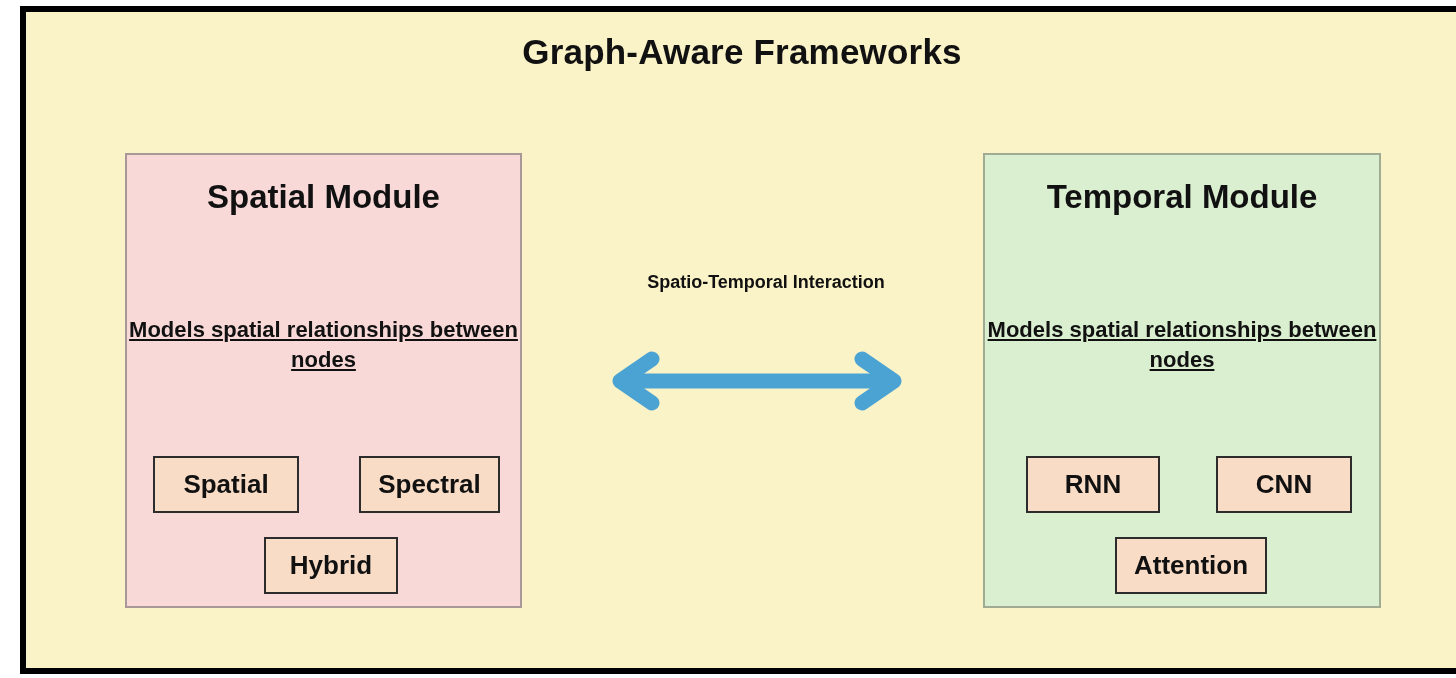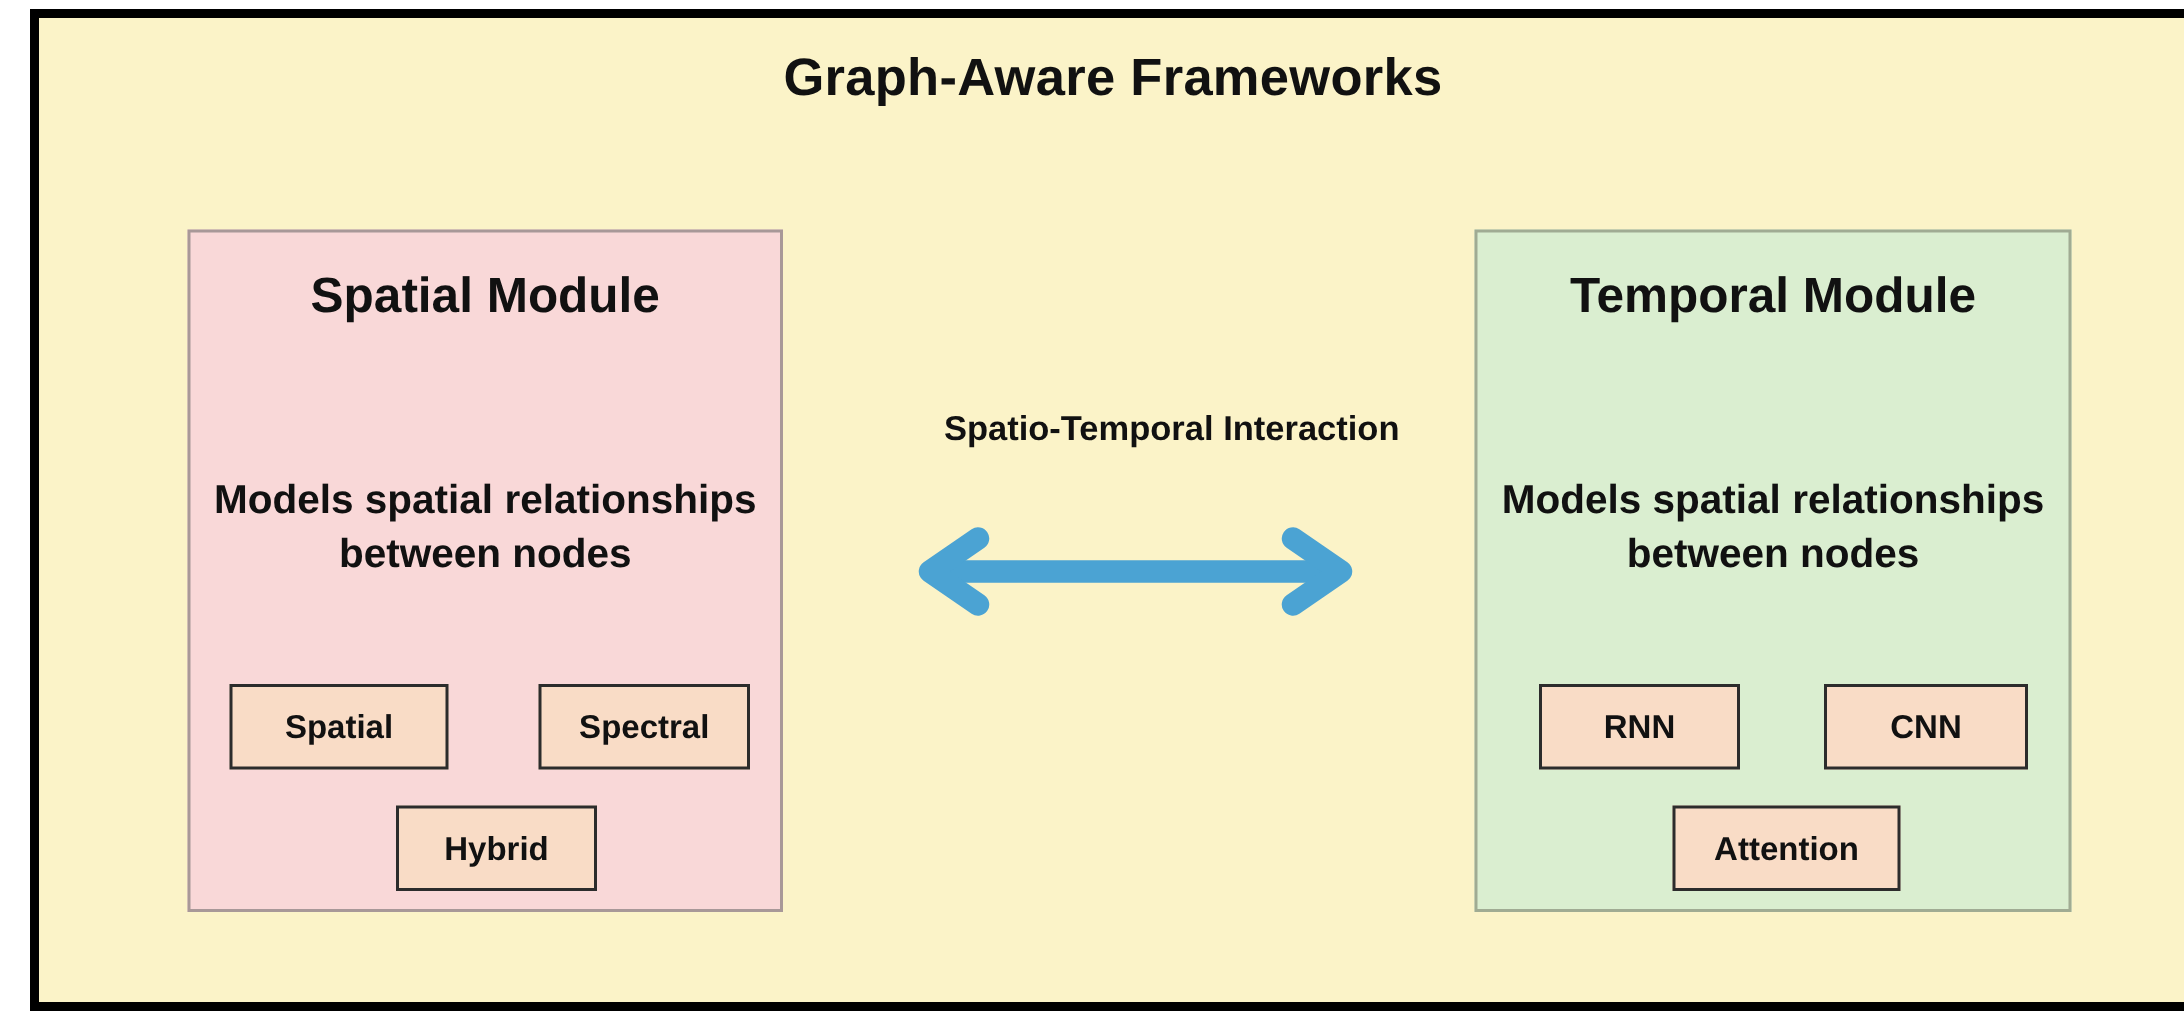--- a/index.html
+++ b/index.html
@@ -79,58 +79,59 @@
     font-weight: 700;
     color: #111111;
   }
 
   .module-desc {
     position: absolute;
     left: 0;
     top: 160px;
     width: 100%;
     text-align: center;
-    font-size: 27px;
+    font-size: 22px;
     font-weight: 700;
     line-height: 1.35;
     color: #111111;
     padding: 0 2px;
     box-sizing: border-box;
+    text-decoration: underline;
   }
 
   
   .chip {
     position: absolute;
     box-sizing: border-box;
     background: #f9dcc6;
     border: 2px solid #2c2c2c;
     display: flex;
     align-items: center;
     justify-content: center;
-    font-size: 22px;
+    font-size: 26px;
     font-weight: 700;
     color: #111111;
   }
 
   .chip.spatial-a   { left: 26px;  top: 301px; width: 146px; height: 57px; }
   .chip.spatial-b   { left: 232px; top: 301px; width: 141px; height: 57px; }
   .chip.spatial-c   { left: 137px; top: 382px; width: 134px; height: 57px; text-align: right; }
 
   .chip.temporal-a  { left: 41px;  top: 301px; width: 134px; height: 57px; }
   .chip.temporal-b  { left: 231px; top: 301px; width: 136px; height: 57px; }
   .chip.temporal-c  { left: 130px; top: 382px; width: 152px; height: 57px; }
 
   
   .interaction-label {
     position: absolute;
     left: 573px;
     top: 258px;
     width: 334px;
-    text-align: right;
-    font-size: 23px;
+    text-align: center;
+    font-size: 18px;
     font-weight: 700;
     line-height: 1.35;
     color: #111111;
   }
 
   .arrow-wrap {
     position: absolute;
     left: 580px;
     top: 338px;
     width: 302px;

